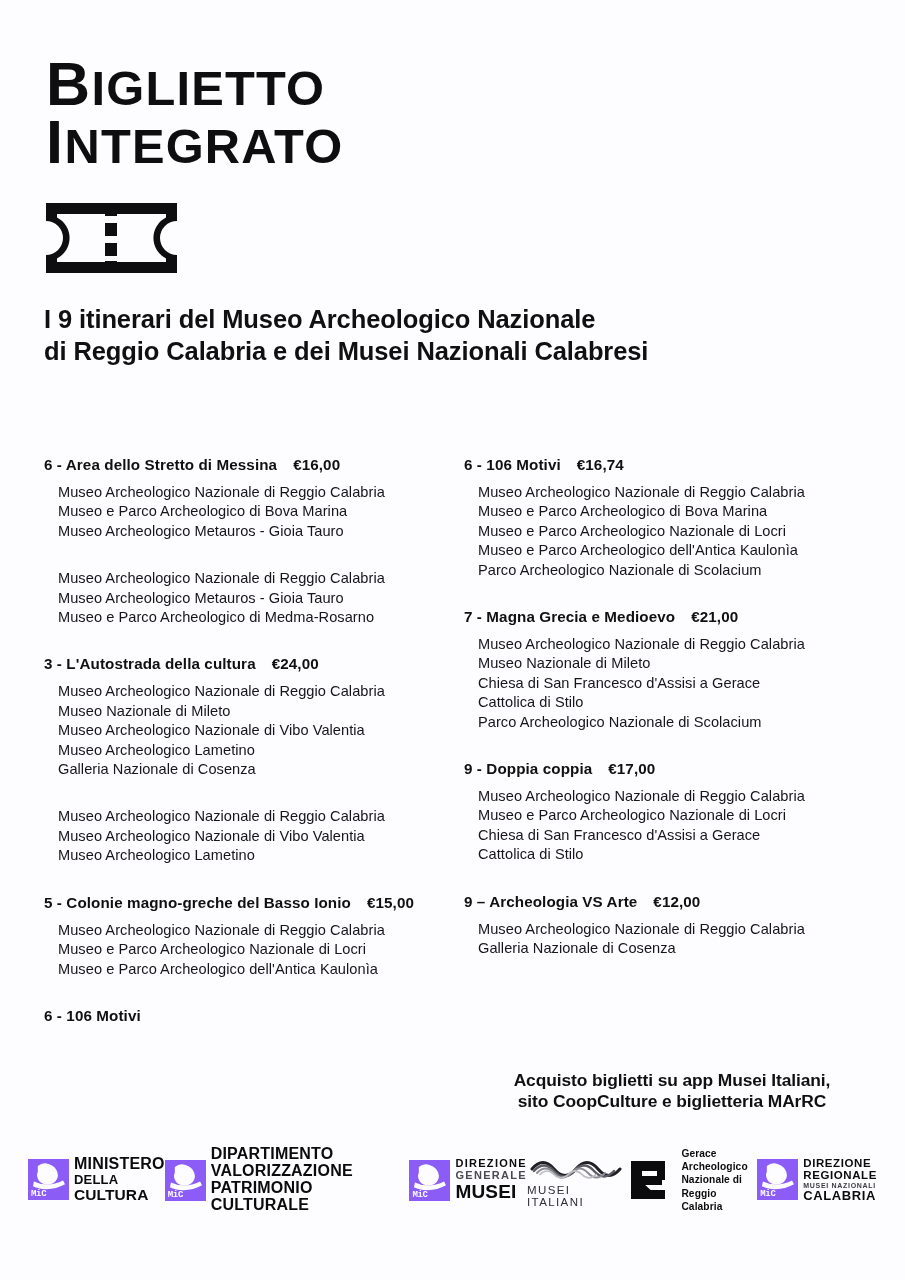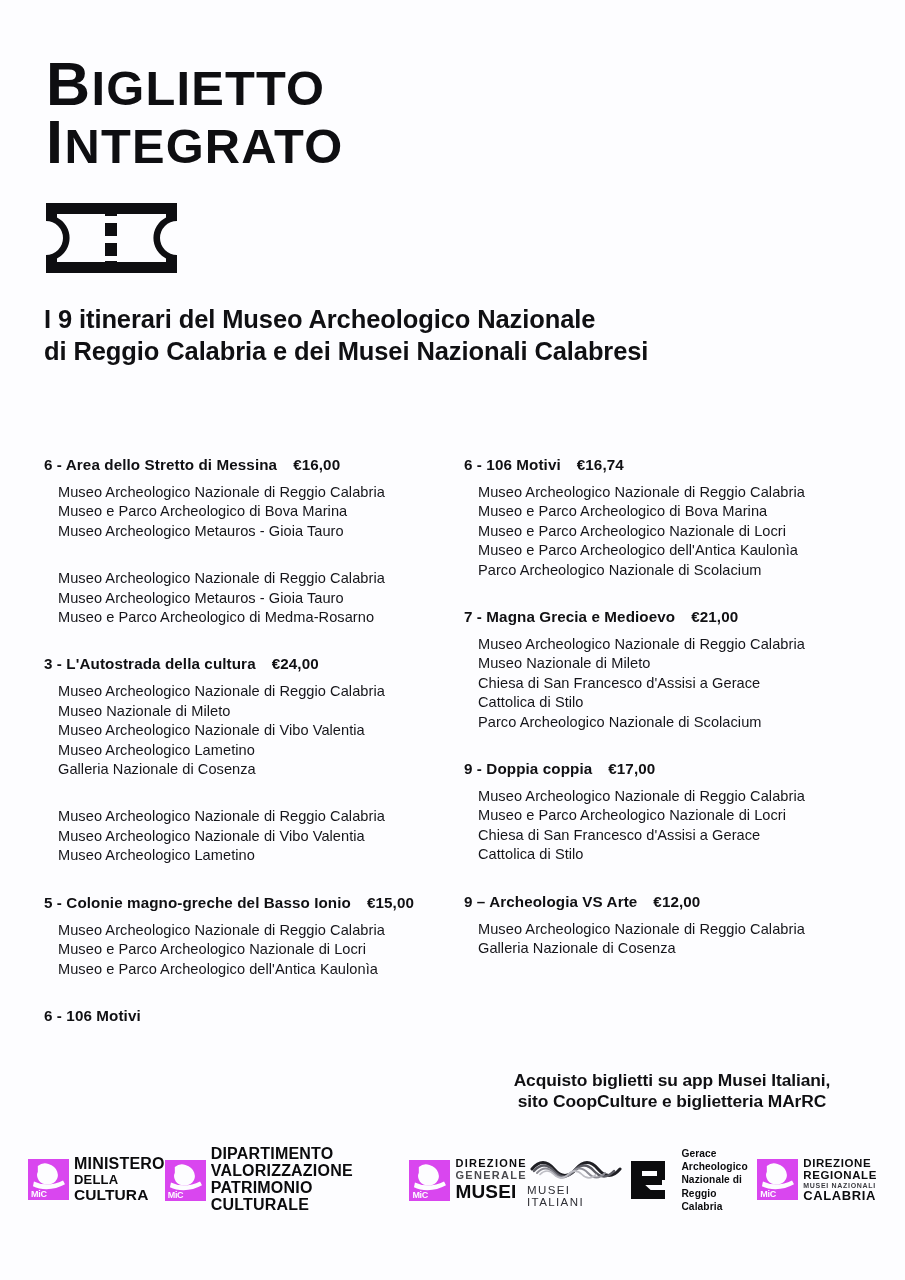--- a/index.html
+++ b/index.html
@@ -130,23 +130,24 @@
     height: 64px;
     display: flex;
     align-items: center;
     justify-content: space-between;
     padding: 0 28px;
   }
   .logo { display: flex; align-items: center; gap: 5px; }
 
   .mic-mark {
     width: 41px; height: 41px;
-    background: #d946ef;
+    background: #8b5cf6;
     position: relative;
     flex: none;
+    font-family: Liberation Mono, monospace;
   }
   .mic-mark .glyph {
     position: absolute; inset: 3px 4px 8px 4px;
     display: block;
   }
   .mic-mark .mic-text {
     position: absolute;
     left: 3px; bottom: 1px;
     font-size: 9px;
     font-weight: 700;

